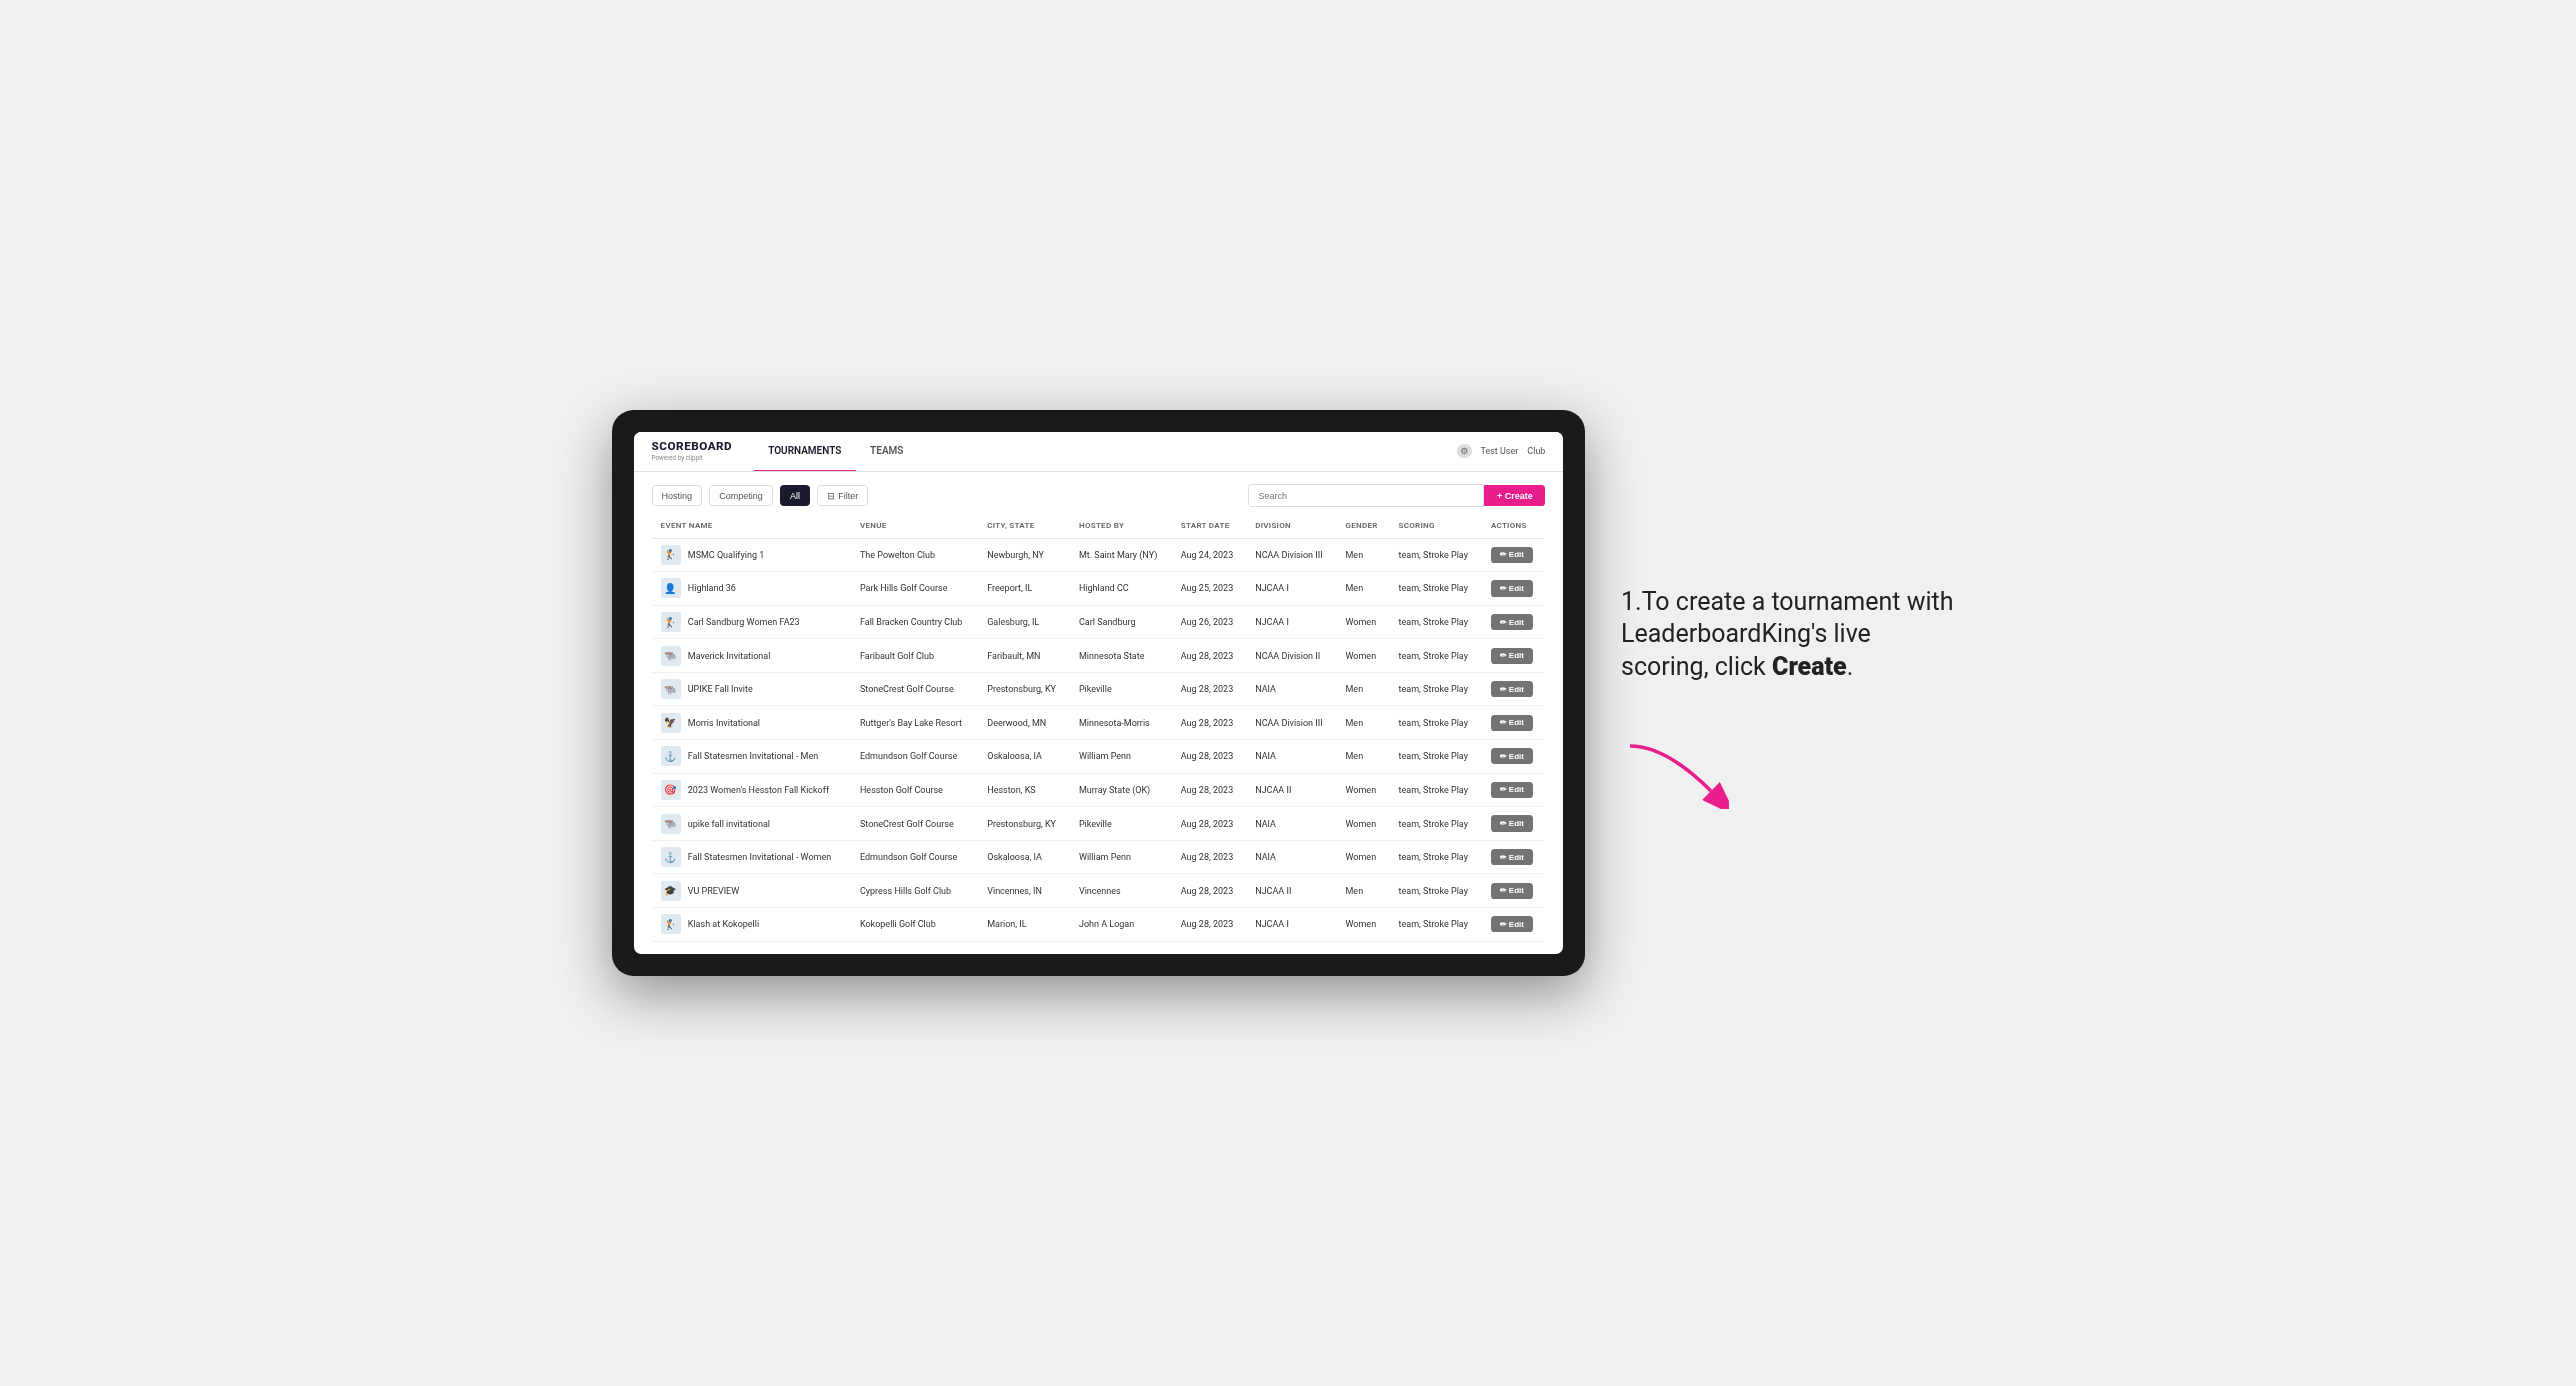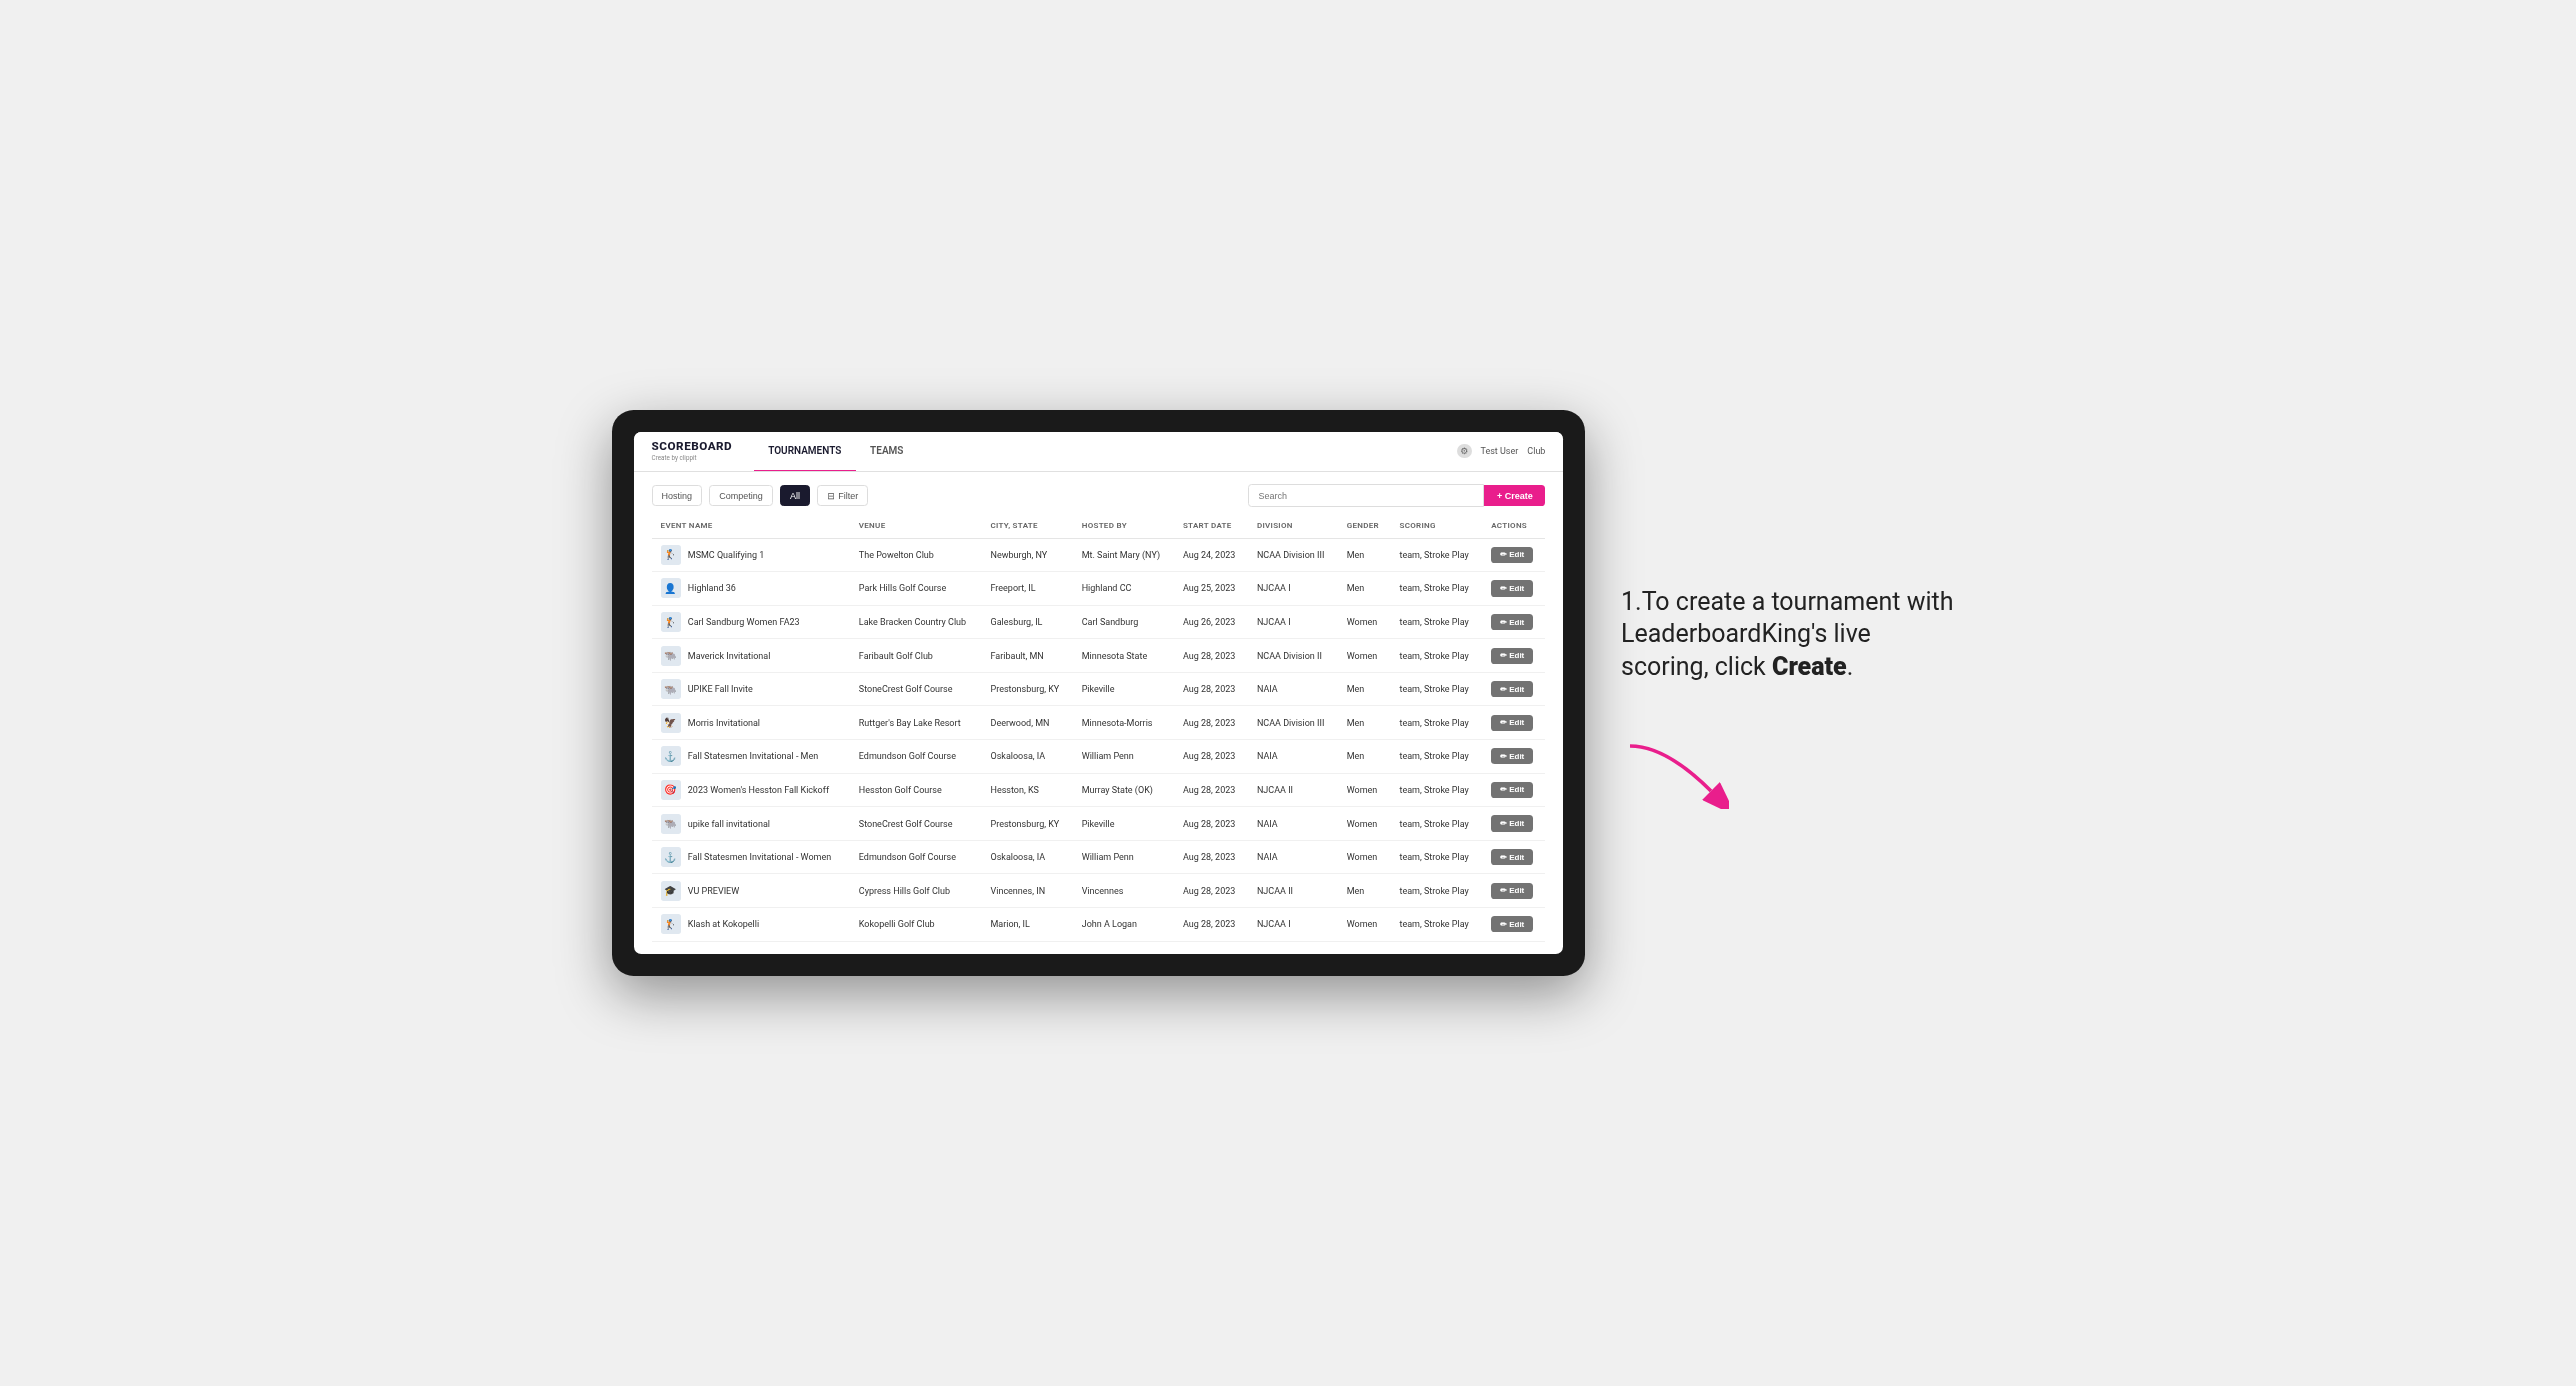--- a/index.html
+++ b/index.html
@@ -272,21 +272,21 @@
 <body>
 
 <div class="page-wrapper">
 
   <div class="tablet-container">
     <div class="tablet-screen">
 
       <div class="top-nav">
         <div class="logo-area">
           <span class="logo-text">SCOREBOARD</span>
-          <span class="logo-sub">Create by clippit</span>
+          <span class="logo-sub">Powered by clippit</span>
         </div>
         <div class="nav-tabs">
           <div class="nav-tab active">TOURNAMENTS</div>
           <div class="nav-tab">TEAMS</div>
         </div>
         <div class="nav-right">
           <div class="gear-icon">⚙</div>
           <span>Test User</span>
           <span>Club</span>
         </div>
@@ -360,21 +360,21 @@
         <button class="edit-btn">✏ Edit</button>
       </td>
     </tr>
                 <tr>
       <td>
         <div class="event-cell">
           <div class="event-icon">🏌</div>
           <span>Carl Sandburg Women FA23</span>
         </div>
       </td>
-      <td>Lake Bracken Country Club</td>
+      <td>Fall Bracken Country Club</td>
       <td>Galesburg, IL</td>
       <td>Carl Sandburg</td>
       <td>Aug 26, 2023</td>
       <td>NJCAA I</td>
       <td>Women</td>
       <td>team, Stroke Play</td>
       <td>
         <button class="edit-btn">✏ Edit</button>
       </td>
     </tr>

